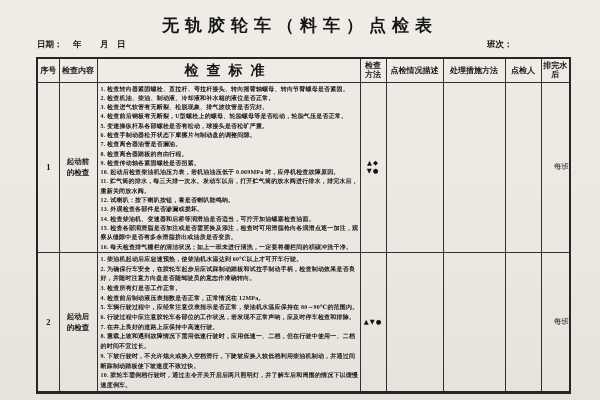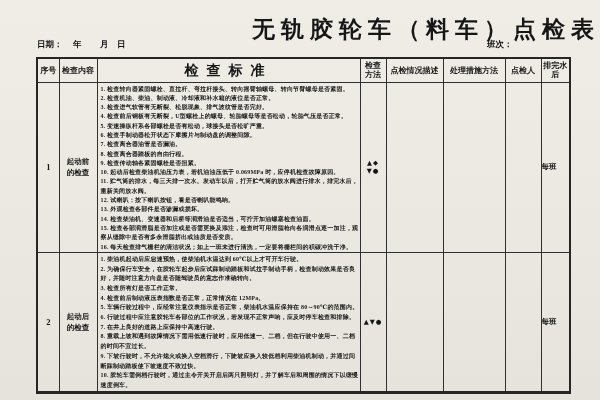--- a/index.html
+++ b/index.html
@@ -8,21 +8,21 @@
     background:#e7e4de;
     font-family:"Liberation Serif","DejaVu Serif",serif;
     color:#161616;
   }
   .page {
     position:relative; width:600px; height:400px;
     background:linear-gradient(180deg,#f0ede7 0%,#ebe8e2 60%,#e6e3dc 100%);
   }
   .title {
     position:absolute; top:14px; left:0; width:100%;
-    text-align:right; font-size:23px; font-weight:bold; letter-spacing:6px;
+    text-align:center; font-size:17px; font-weight:bold; letter-spacing:6px;
   }
   .meta { position:absolute; top:39px; left:0; width:100%; height:13px;
     font-size:8.5px; font-weight:bold; }
   .meta span { position:absolute; top:0; white-space:nowrap; }
   .m-date  { left:37px; }
   .m-year  { left:73px; }
   .m-month { left:100px; }
   .m-day   { left:117px; }
   .m-shift { left:487px; }
 
@@ -46,21 +46,21 @@
   .c-content { font-size:7.5px; font-weight:bold; text-align:center;
                padding:12px 4px; line-height:11px; }
   .c-std     { vertical-align:top; padding:2px 1px 0 3px; }
   .std-line  { font-size:6px; font-weight:bold; line-height:9.3px;
                letter-spacing:0.2px; }
   tr.row2 .std-line { line-height:9.7px; }
   .c-method  { text-align:center; font-family:"DejaVu Sans",sans-serif; }
   .method-line { font-size:6.5px; font-weight:bold; line-height:8px;
                  letter-spacing:1px; }
   .c-blank   { font-size:7px; }
-  .c-cycle   { font-size:7.5px; font-weight:bold; text-align:left; }
+  .c-cycle   { font-size:7.5px; font-weight:normal; text-align:right; }
 </style>
 </head>
 <body>
 
 <div class="page">
 
   <div class="title">无轨胶轮车（料车）点检表</div>
 
   <div class="meta">
     <span class="m-date">日期：</span>

